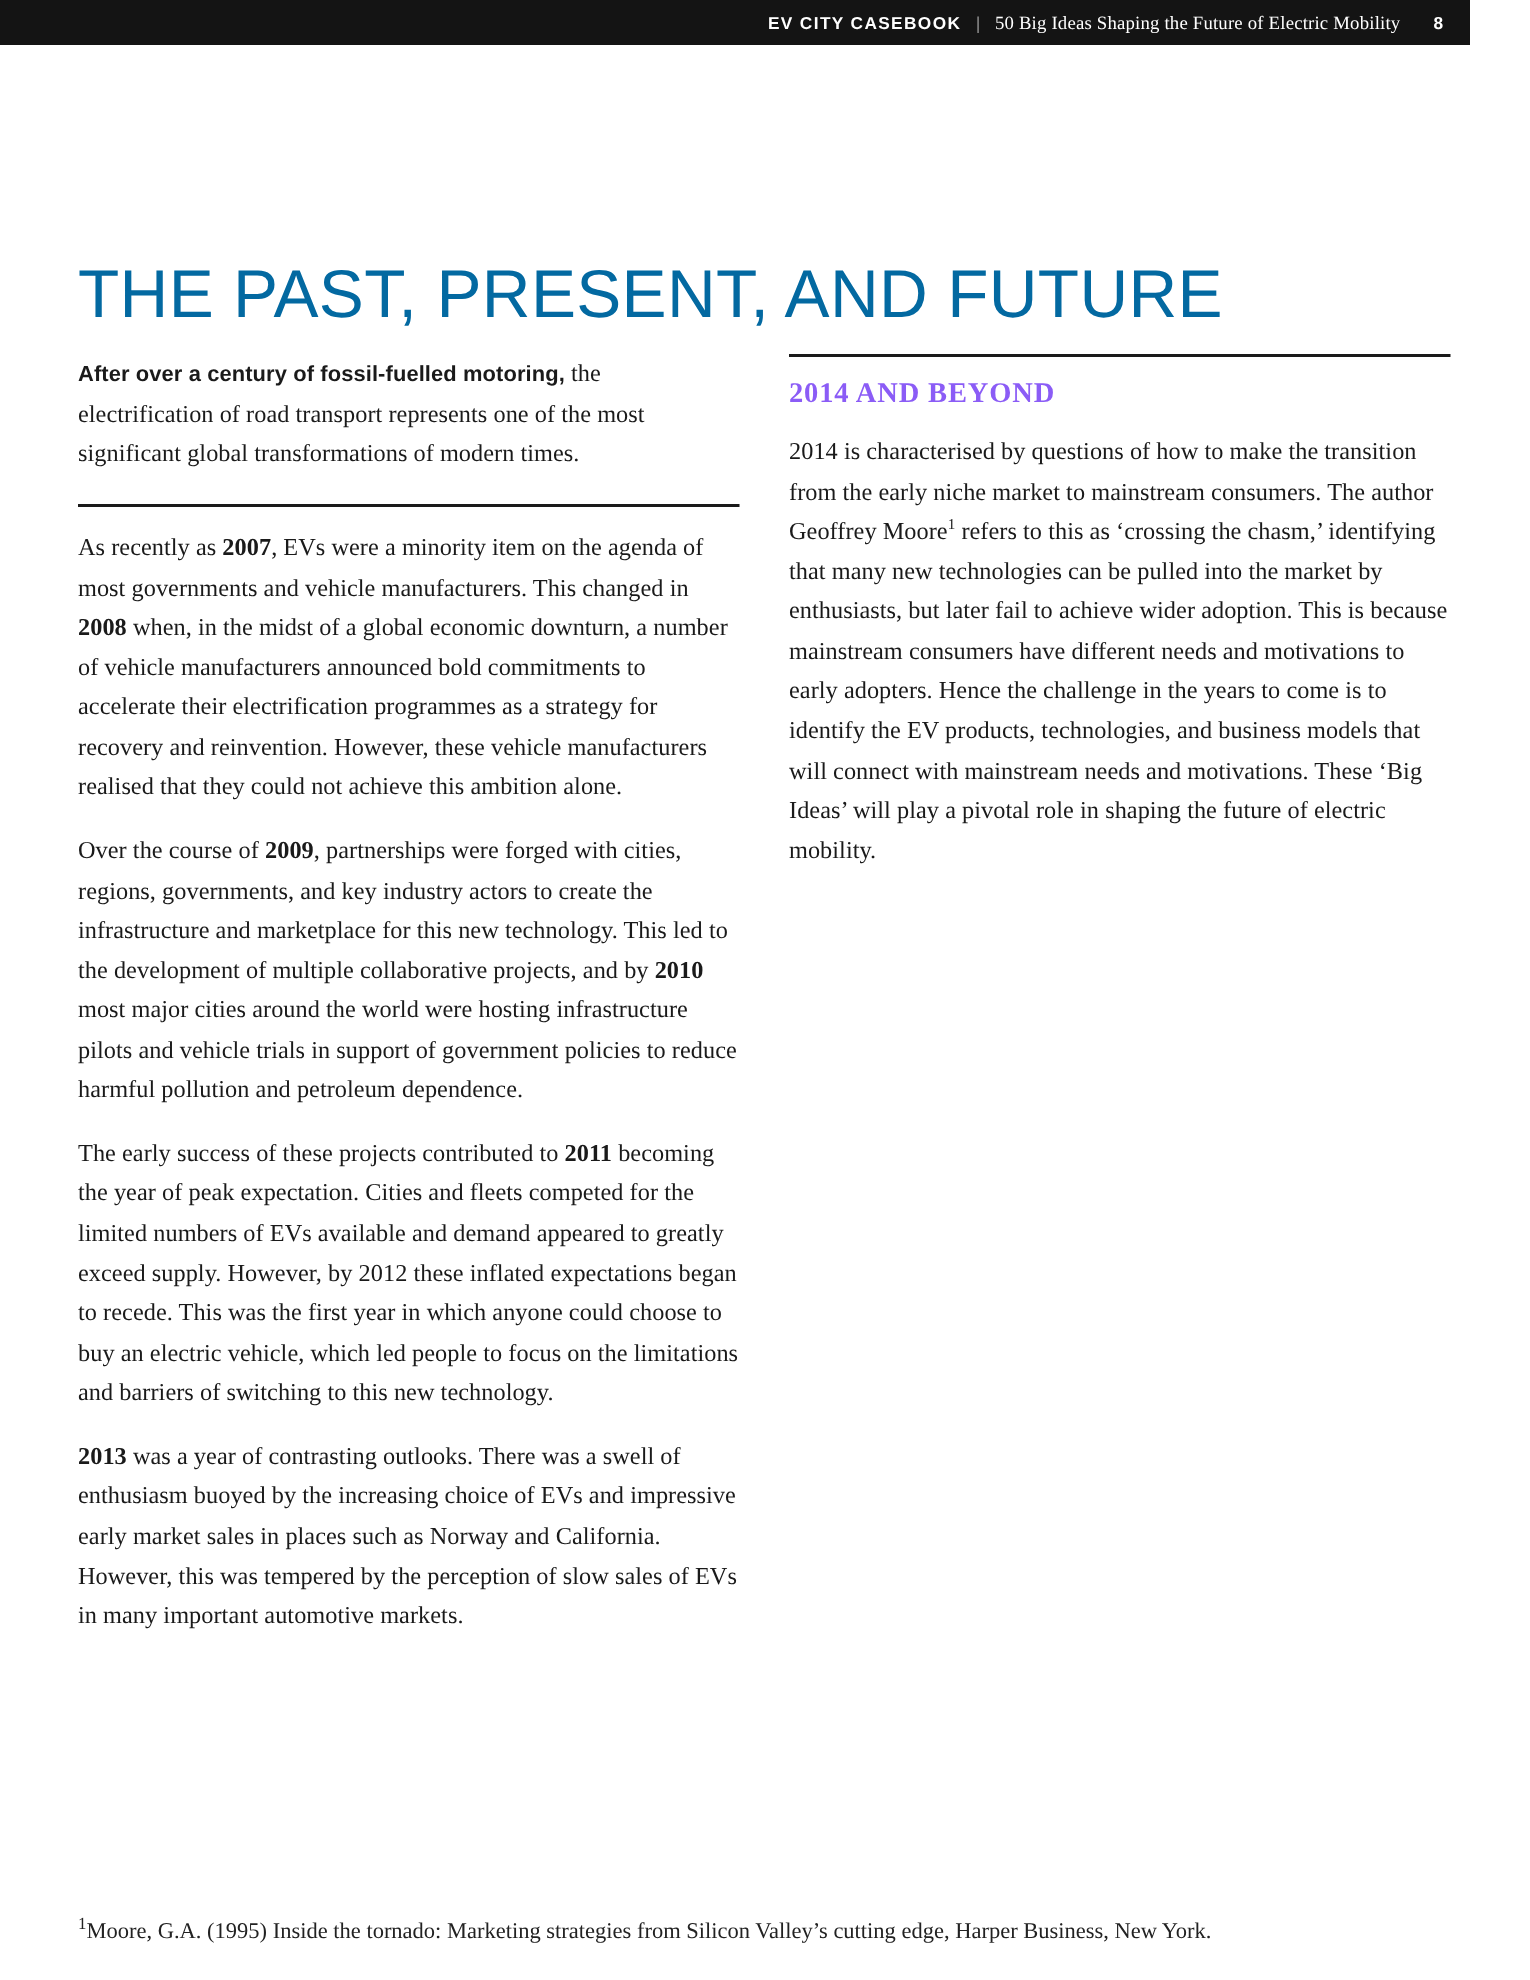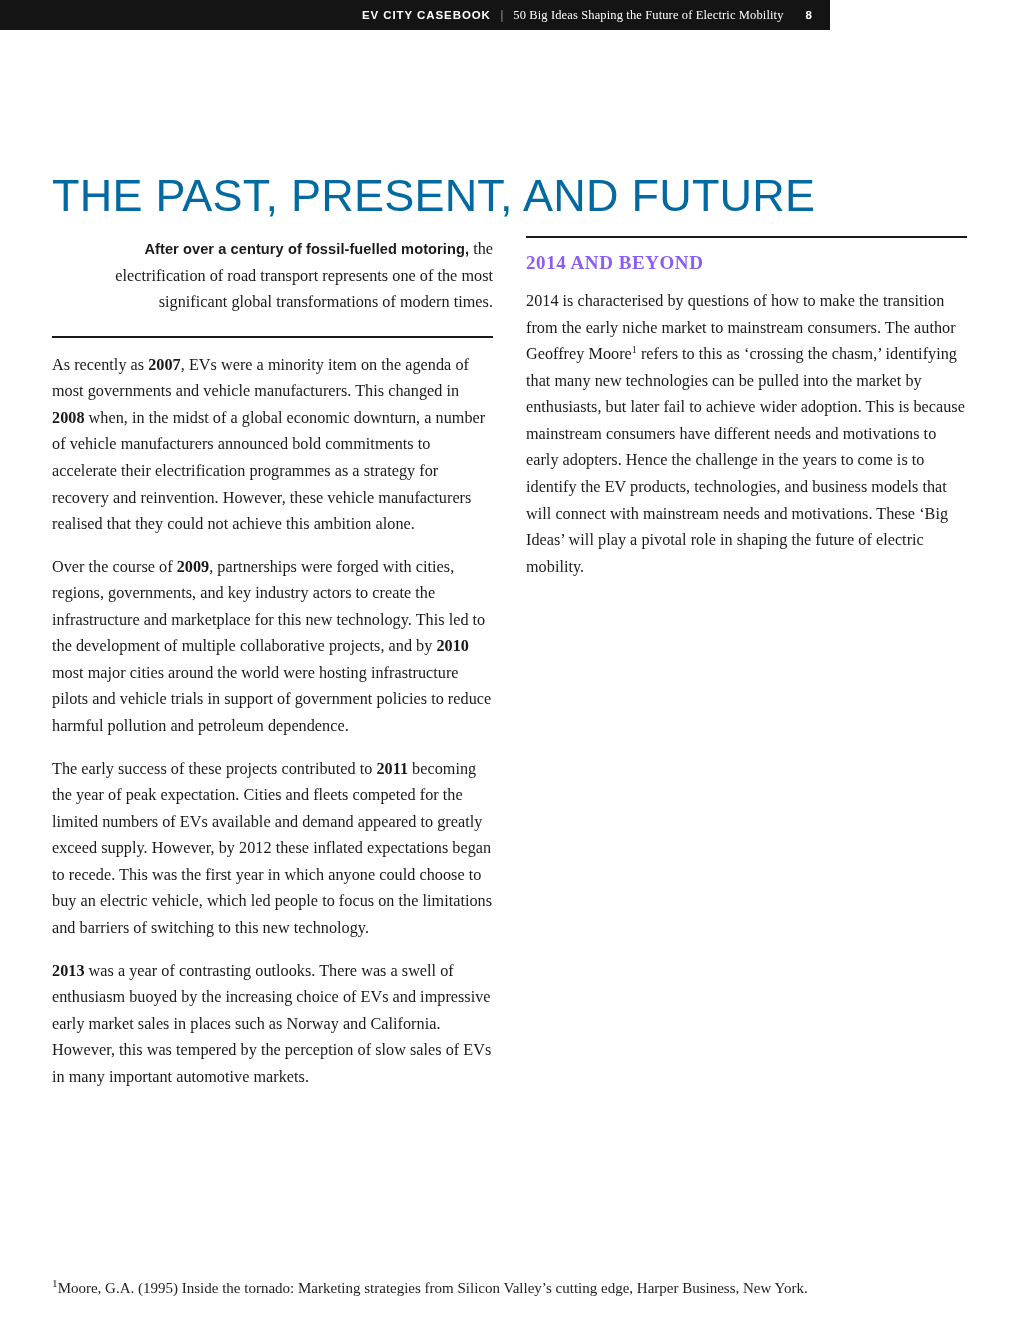--- a/index.html
+++ b/index.html
@@ -13,21 +13,21 @@
     font-family: "Liberation Serif", serif;
     color: #1a1a1a;
     position: relative;
     overflow: hidden;
   }
 
   
   .header-bar {
     position: absolute;
     top: 0; left: 0;
-    width: 830px;
+    width: 980px;
     height: 30px;
     background: #141414;
     color: #ffffff;
     display: flex;
     align-items: center;
     justify-content: flex-end;
     box-sizing: border-box;
     padding-right: 0;
   }
   .header-inner {
@@ -113,21 +113,20 @@
   .num { font-weight: bold; text-align: right; }
 
   sup {
     font-size: 0.62em;
     vertical-align: super;
     line-height: 0;
   }
 
   .intro-block {
     margin-bottom: 20px;
-    text-align: right;
   }
 
   
   .footnote {
     position: absolute;
     left: 52px;
     top: 1278px;
     width: 760px;
     font-size: 15px;
     line-height: 1.4;

